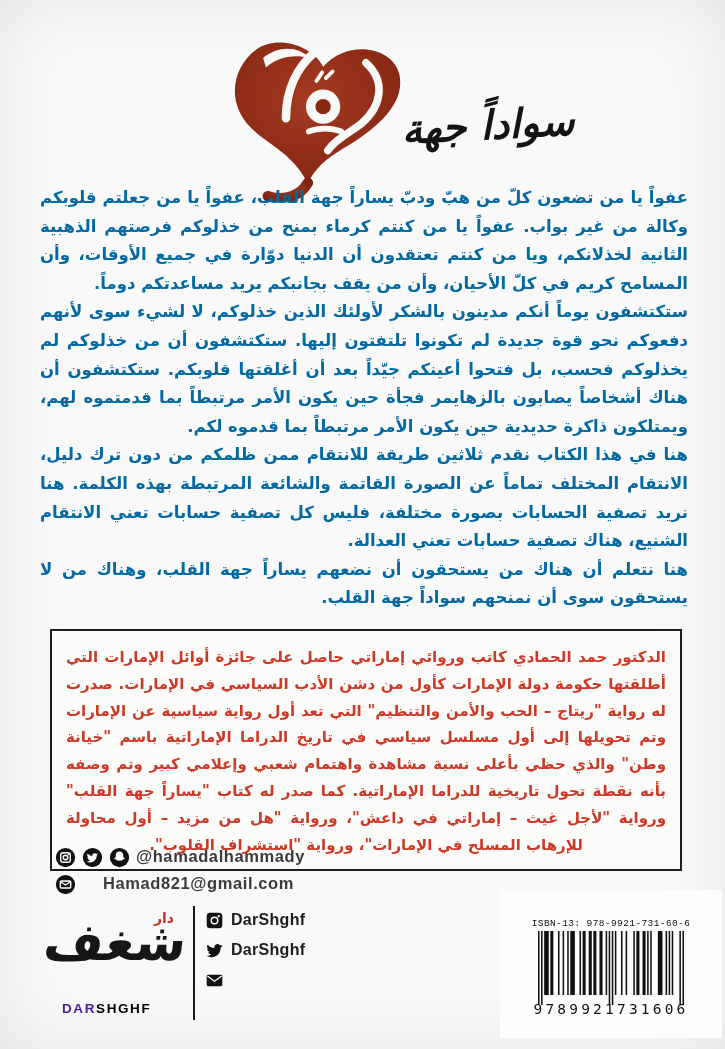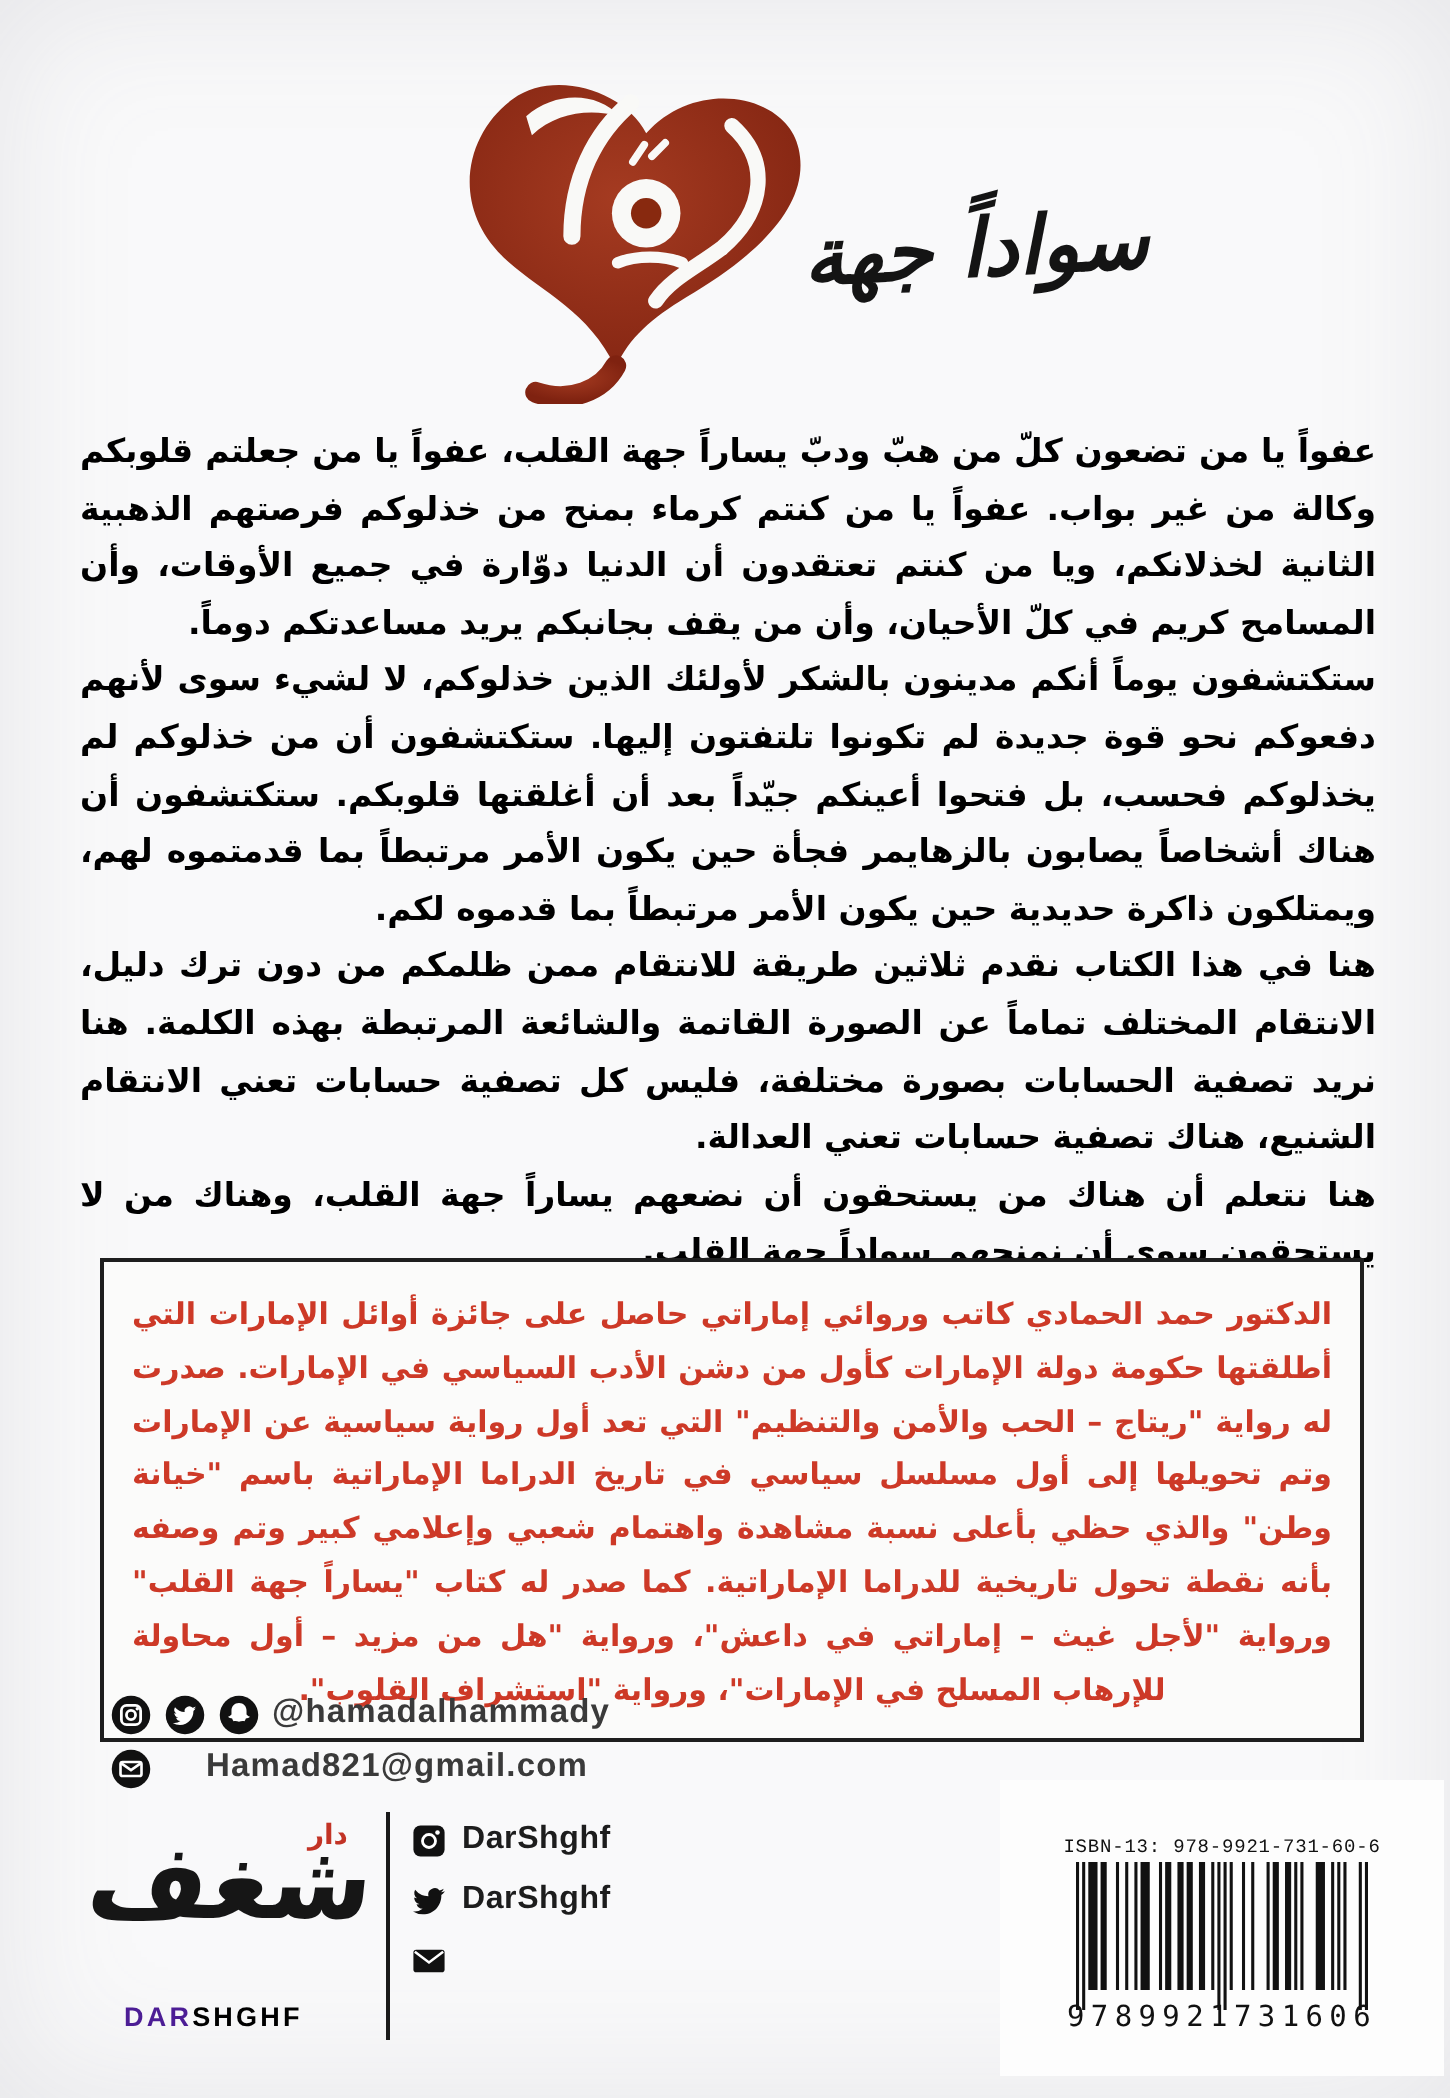--- a/index.html
+++ b/index.html
@@ -15,21 +15,21 @@
   .title-script {
     position:absolute; left:398px; top:102px; width:180px;
     font-size:40px; font-weight:bold; font-style:italic; color:#141414;
     direction:rtl; text-align:center; transform:rotate(-3deg);
     font-family:"DejaVu Sans", sans-serif; white-space:nowrap;
   }
   
   .blurb {
     position:absolute; left:40px; top:184px; width:648px;
     direction:rtl; text-align:justify;
-    font-size:16.5px; line-height:28.6px; font-weight:bold; color:#000000;margin-top:28px;
+    font-size:16.5px; line-height:28.6px; font-weight:bold; color:#0369a1;
   }
   .blurb p { margin:0; }
   
   .author-box {
     position:absolute; left:50px; top:629px; width:632px; min-height:212px;
     border:2px solid #1e1e1e; background:#fbfbfa;
     padding:13px 14px 11px 14px;
     direction:rtl;
   }
   .author-box p {

